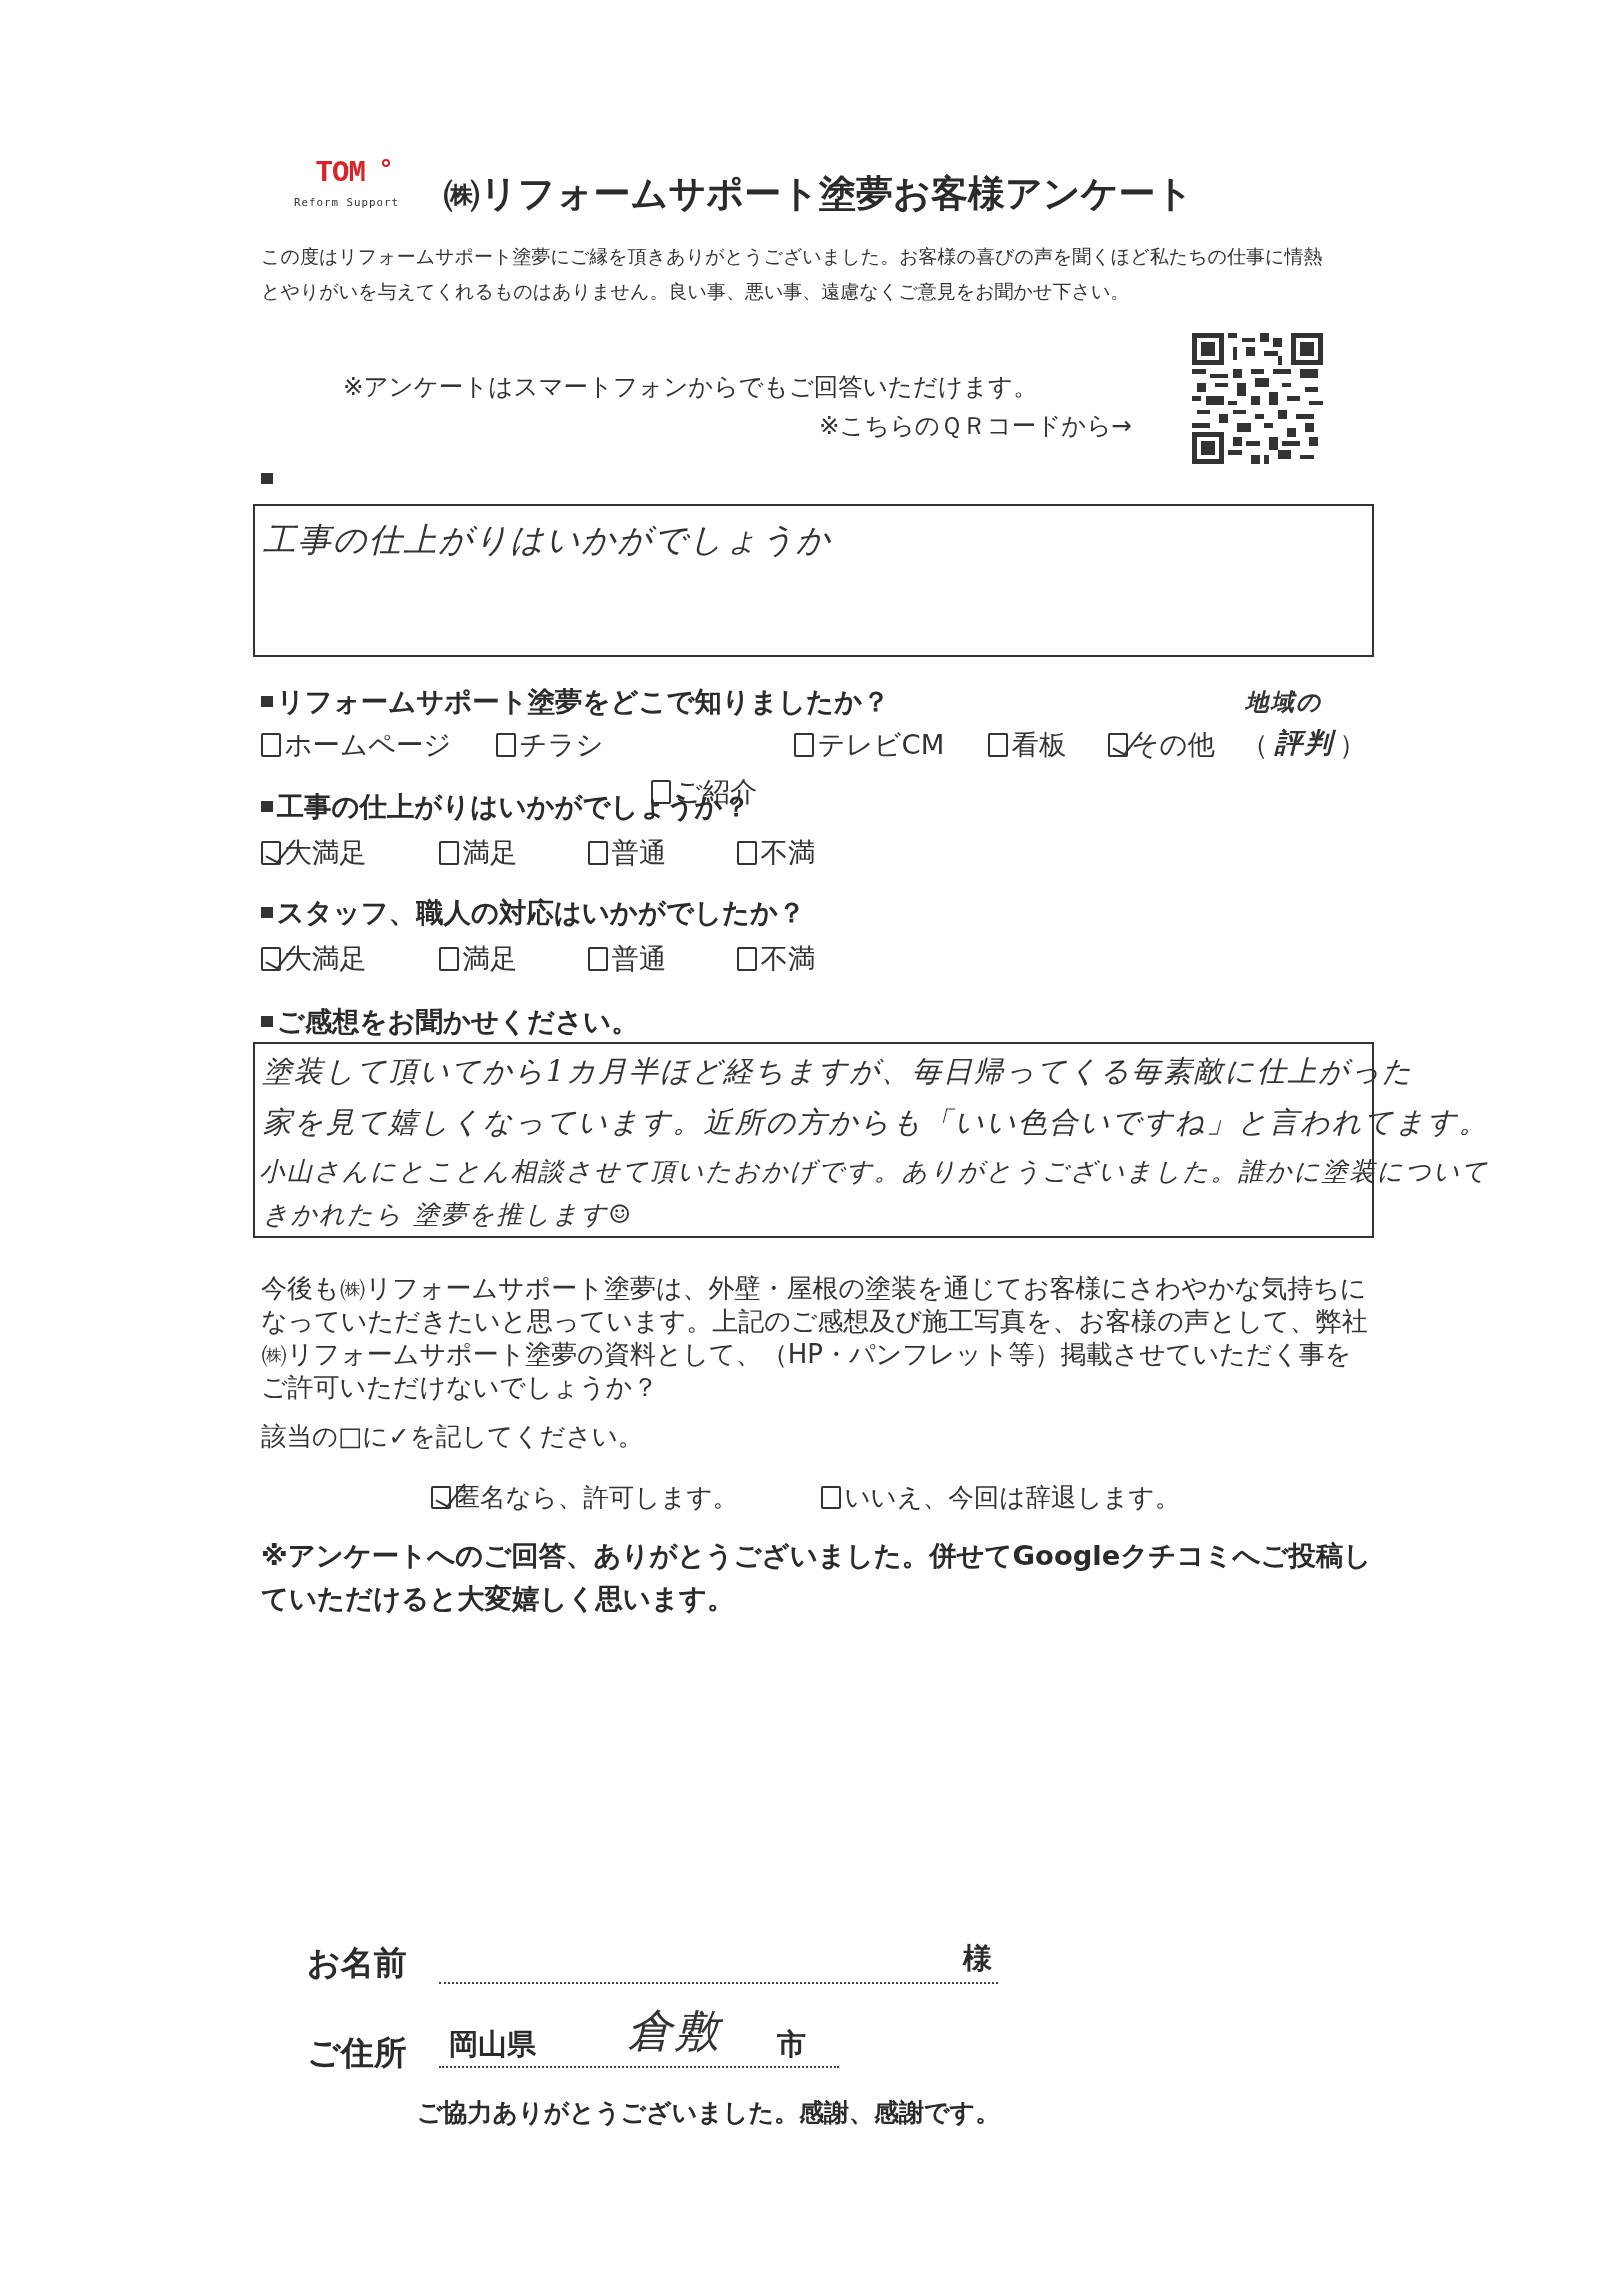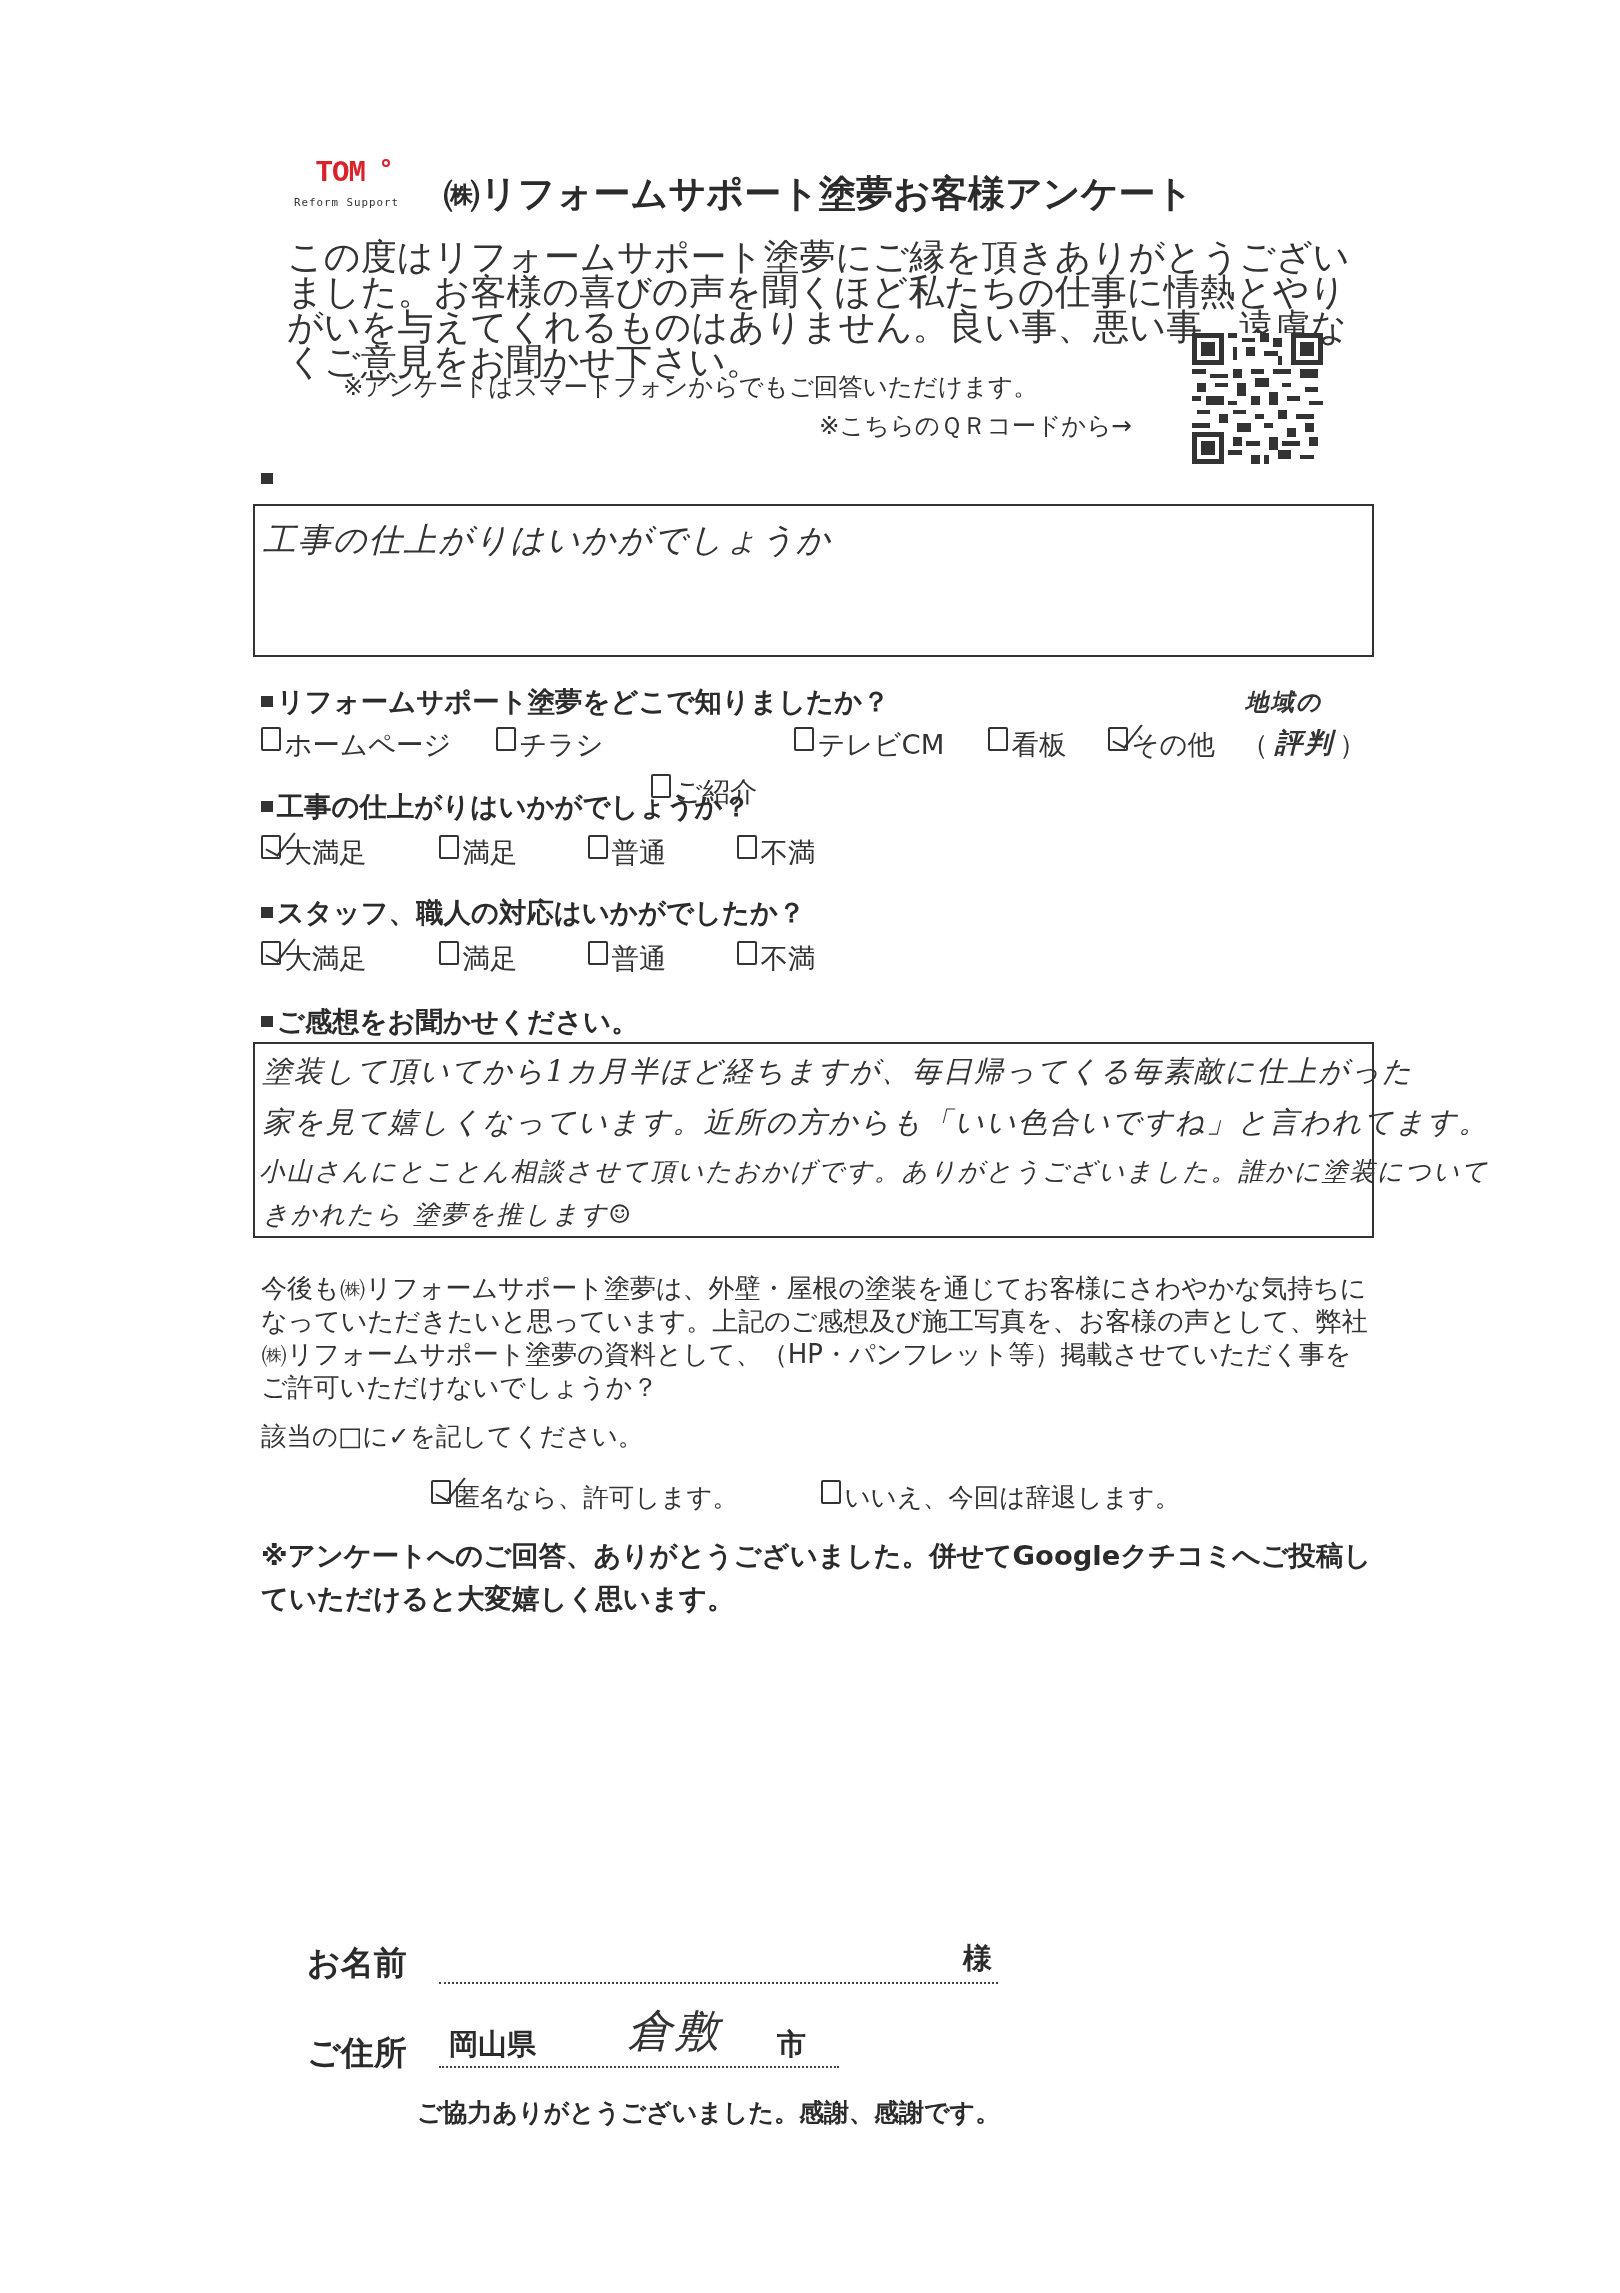--- a/index.html
+++ b/index.html
@@ -8,31 +8,31 @@
   .abs { position: absolute; }
   .hand { font-family: "DejaVu Serif", "Liberation Serif", serif; color: #333; font-style: italic; letter-spacing: 2px; }
 
   
   .logo { left: 294px; top: 157px; width: 108px; height: 57px; }
   .logo-mark { left: 21.6px; top: 0; font-size: 29px; font-weight: bold; color: #d8232a; letter-spacing: -1px; font-family: Liberation Mono, monospace; }
   .logo-dot { left: 88px; top: 2px; width: 7.8px; height: 7.8px; border: 2px solid #d8232a; border-radius: 50%; }
   .logo-sub { left: 0; top: 39px; font-size: 10.8px; color: #333; letter-spacing: 1px; white-space: nowrap; font-family: "DejaVu Sans Mono", monospace; }
   .title { left: 443px; top: 169px; font-size: 37px; font-weight: bold; color: #2b2b2b; white-space: nowrap; letter-spacing: 0px; }
 
-  .intro { left: 261px; top: 239px; width: 1078px; font-size: 36px; line-height: 35px; color: #333; margin-left: 26px; }
+  .intro { left: 261px; top: 239px; width: 1078px; font-size: 19px; line-height: 35px; color: #333; }
   .note1 { left: 343px; top: 370px; font-size: 24.5px; color: #333; white-space: nowrap; }
   .note2 { left: 819px; top: 409px; font-size: 24.5px; color: #333; white-space: nowrap; }
   .qr { left: 1192px; top: 333px; width: 131px; height: 131px; }
 
   .qhead { font-size: 27.4px; font-weight: bold; color: #2b2b2b; white-space: nowrap; }
   .qhead .sq { display: inline-block; width: 11.8px; height: 11.8px; background: #333; margin-right: 3.9px; vertical-align: middle; position: relative; top: -2px; }
 
   .answer-box { border: 2px solid #333; background: #fff; }
   .cb-row { font-size: 27.4px; color: #333; white-space: nowrap; }
-  .cb { display: inline-flex; position: absolute; }
+  .cb { display: inline-flex; align-items: center; position: absolute; }
   .box { display: inline-block; width: 19.6px; height: 23.5px; border: 2px solid #333; border-radius: 2px; margin-right: 3.9px; position: relative; }
   .box.checked::after { content: ""; position: absolute; left: 2px; top: -15.7px; width: 11.8px; height: 27.4px; border-right: 2px solid #333; border-bottom: 2px solid #333; transform: rotate(28deg) skewX(-10deg); transform-origin: bottom left; }
 
   .body-text { left: 261px; top: 1272px; width: 1108px; font-size: 26px; line-height: 33px; color: #333; }
   .instr { left: 261px; top: 1419px; font-size: 25.5px; color: #333; white-space: nowrap; }
   .permit { top: 1480px; font-size: 25.5px; color: #333; }
   .closing { left: 261px; top: 1534px; width: 1117px; font-size: 27.4px; line-height: 43px; font-weight: bold; color: #2b2b2b; }
 
   .field-label { font-size: 33px; font-weight: bold; color: #2b2b2b; white-space: nowrap; }
   .dotline { border-bottom: 2.9px dotted #444; }

